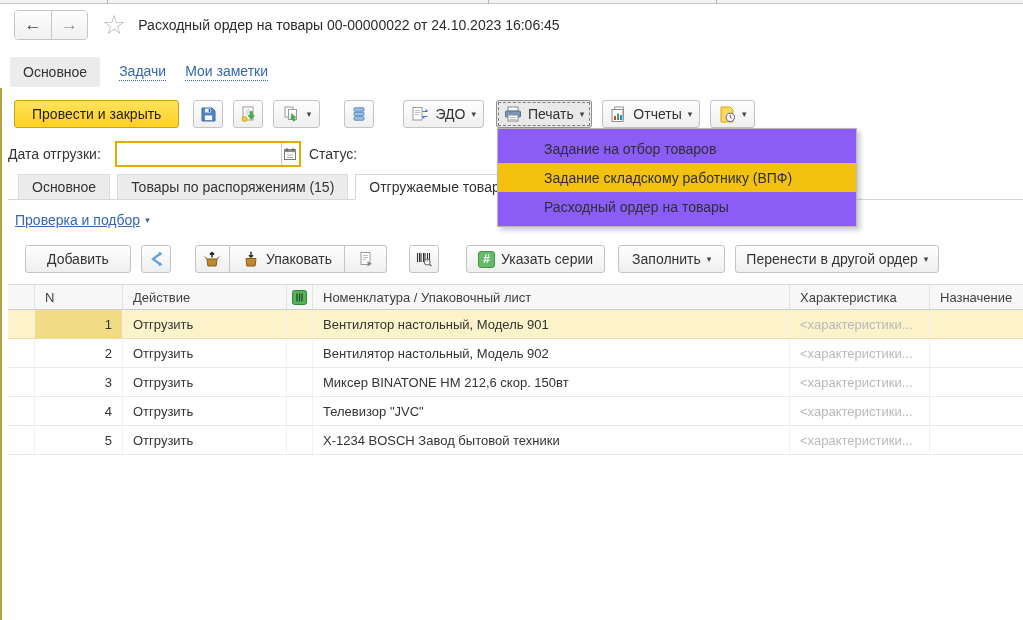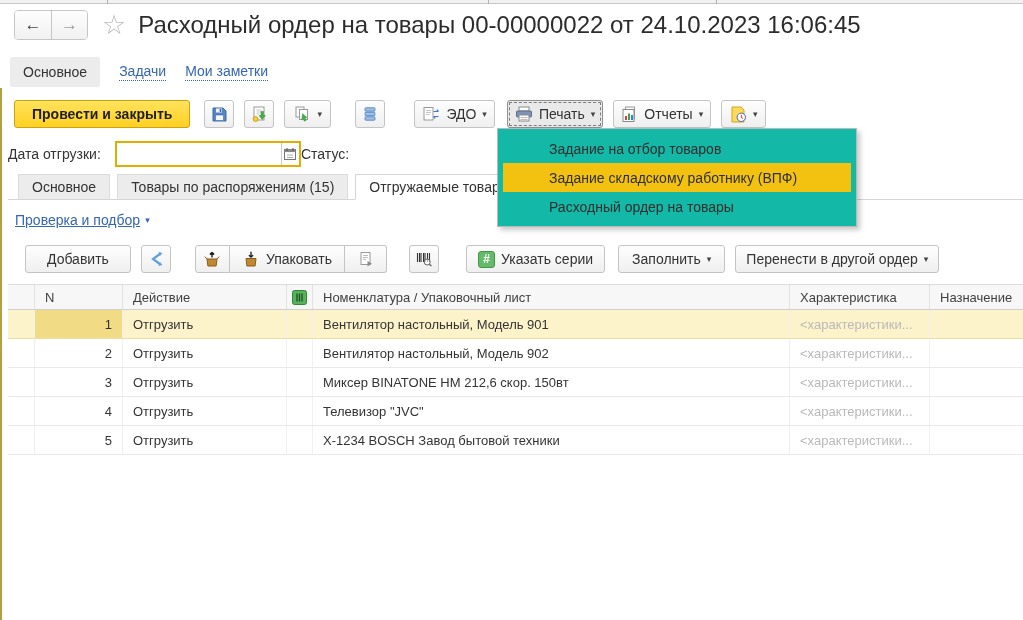--- a/index.html
+++ b/index.html
@@ -17,53 +17,53 @@
   .gold-line { position:absolute; left:0; top:88px; bottom:0; width:2px; background:#b3a042; }
 
   
   .header { position:absolute; top:9px; left:14px; display:flex; align-items:center; height:32px; }
   .nav-btns { display:flex; border:1px solid #c6c6c6; border-radius:4px; overflow:hidden; background:#fff; }
   .nav-btn { width:36px; height:28px; display:flex; align-items:center; justify-content:center;
     font-size:17px; background:linear-gradient(#fdfdfd,#f1f1f1); cursor:pointer; }
   .nav-btn + .nav-btn { border-left:1px solid #c6c6c6; }
   .nav-back { color:#444; } .nav-fwd { color:#9a9a9a; }
   .star { font-size:27px; color:#bcbcbc; margin-left:14px; line-height:1; cursor:pointer; }
-  .title { font-size:24px; color:#2c2c2c; margin-left:12px; white-space:nowrap; }
+  .title { font-size:14px; color:#2c2c2c; margin-left:12px; white-space:nowrap; }
 
   
   .nav-row { position:absolute; top:57px; left:10px; display:flex; align-items:center; gap:19px; }
   .nav-active { background:#ececec; padding:7px 13px; border-radius:2px; color:#333; }
   .nav-link { color:#3566b0; border-bottom:1px dotted #3566b0; padding-bottom:1px; cursor:pointer; }
 
   
   .toolbar { position:absolute; top:100px; left:14px; display:flex; align-items:center; }
   .btn { height:28px; border:1px solid #c4c4c4; border-radius:3px;
     background:linear-gradient(#fefefe,#efefef); display:flex; align-items:center;
     justify-content:center; padding:0 7px; cursor:pointer; white-space:nowrap; }
   .btn-primary { background:linear-gradient(#ffe35d,#ffd022); border-color:#c9a40e;
-    font-weight:bold; color:#1f1f1f; padding:12px 17px;text-align:center; }
+    font-weight:normal; color:#1f1f1f; padding:12px 17px;text-align:center; }
   .btn-icon { width:30px; padding:0; }
   .btn-pressed { background:#e9e9e9; border-color:#8f8f8f; outline:1px dashed #7d7d7d; outline-offset:-3px; }
   .caret { font-size:9px; color:#444; margin-left:6px; }
   .btn-label { margin-left:6px; }
   .ml14{margin-left:14px}.ml10{margin-left:10px}.ml12{margin-left:12px}
   .ml24{margin-left:24px}.ml29{margin-left:29px}.ml22{margin-left:22px}
   .ml26{margin-left:24px}.ml27{margin-left:27px}.ml13{margin-left:13px}
 
   
   .date-row { position:absolute; top:141px; left:8px; display:flex; align-items:center; height:26px; }
   .f-label { color:#333; }
   .f-label1 { width:101px; }
   .date-field { margin-left:6px; width:186px; height:26px; border:2px solid #dfae00;
     background:#fff; display:flex; align-items:stretch; }
   .date-sel { background:#3773c8; color:#fff; display:flex; align-items:center;
     padding:0 4px; font-size:17px; white-space:nowrap;margin-top:48px; }
   .cal-btn { margin-left:auto; width:23px; border-left:1px solid #ccc; display:flex;
     align-items:center; justify-content:center; background:#fff; cursor:pointer; }
-  .status-label { margin-left:0; width:58px; }
+  .status-label { margin-left:8px; width:58px; }
   .status-field { margin-left:6px; width:170px; height:26px; border:1px solid #bfbfbf;
     background:#fff; display:flex; align-items:center; padding:0 7px; }
 
   
   .tabstrip { position:absolute; top:174px; left:8px; right:0; height:26px;
     display:flex; align-items:flex-end; border-bottom:1px solid #d6d6d6; }
   .tab { height:25px; display:flex; align-items:center; padding:0 13px; background:#ececec;
     border:1px solid #dcdcdc; border-bottom:none; color:#333; margin-right:7px;
     cursor:pointer; white-space:nowrap; }
   .tab:first-child { margin-left:10px; }
@@ -100,22 +100,22 @@
   .c-action { width:164px; padding-left:10px; }
   .c-sicon { width:26px; justify-content:center; }
   .c-item { width:477px; padding-left:10px; }
   .c-char { width:140px; padding-left:10px; }
   .c-dest { flex:1; padding-left:10px; border-right:none !important; }
   .trow .c-char { color:#b9b9b9; }
   .trow.selected { background:#fcf3cb; border-bottom-color:#ecdfa6; }
   .trow.selected .c-n { background:#f2db85; }
 
   
-  .menu { position:absolute; left:497px; top:128px; width:360px; background:#14b8a6;
-    border:1px solid #b9b9b9; box-shadow:3px 3px 5px rgba(0,0,0,.22); padding:5px 5px; z-index:20; }
+  .menu { position:absolute; left:497px; top:128px; width:360px; background:#8b5cf6;
+    border:1px solid #b9b9b9; box-shadow:3px 3px 5px rgba(0,0,0,.22); padding:5px 0; z-index:20; }
   .menu-item { height:29px; display:flex; align-items:center; padding-left:46px;
     color:#2f2f2f; cursor:pointer; white-space:nowrap; }
   .menu-item.hl { background:#f3c211; }
 
   svg { display:block; }
 </style>
 </head>
 <body>
 
 <div class="top-strip"></div>

